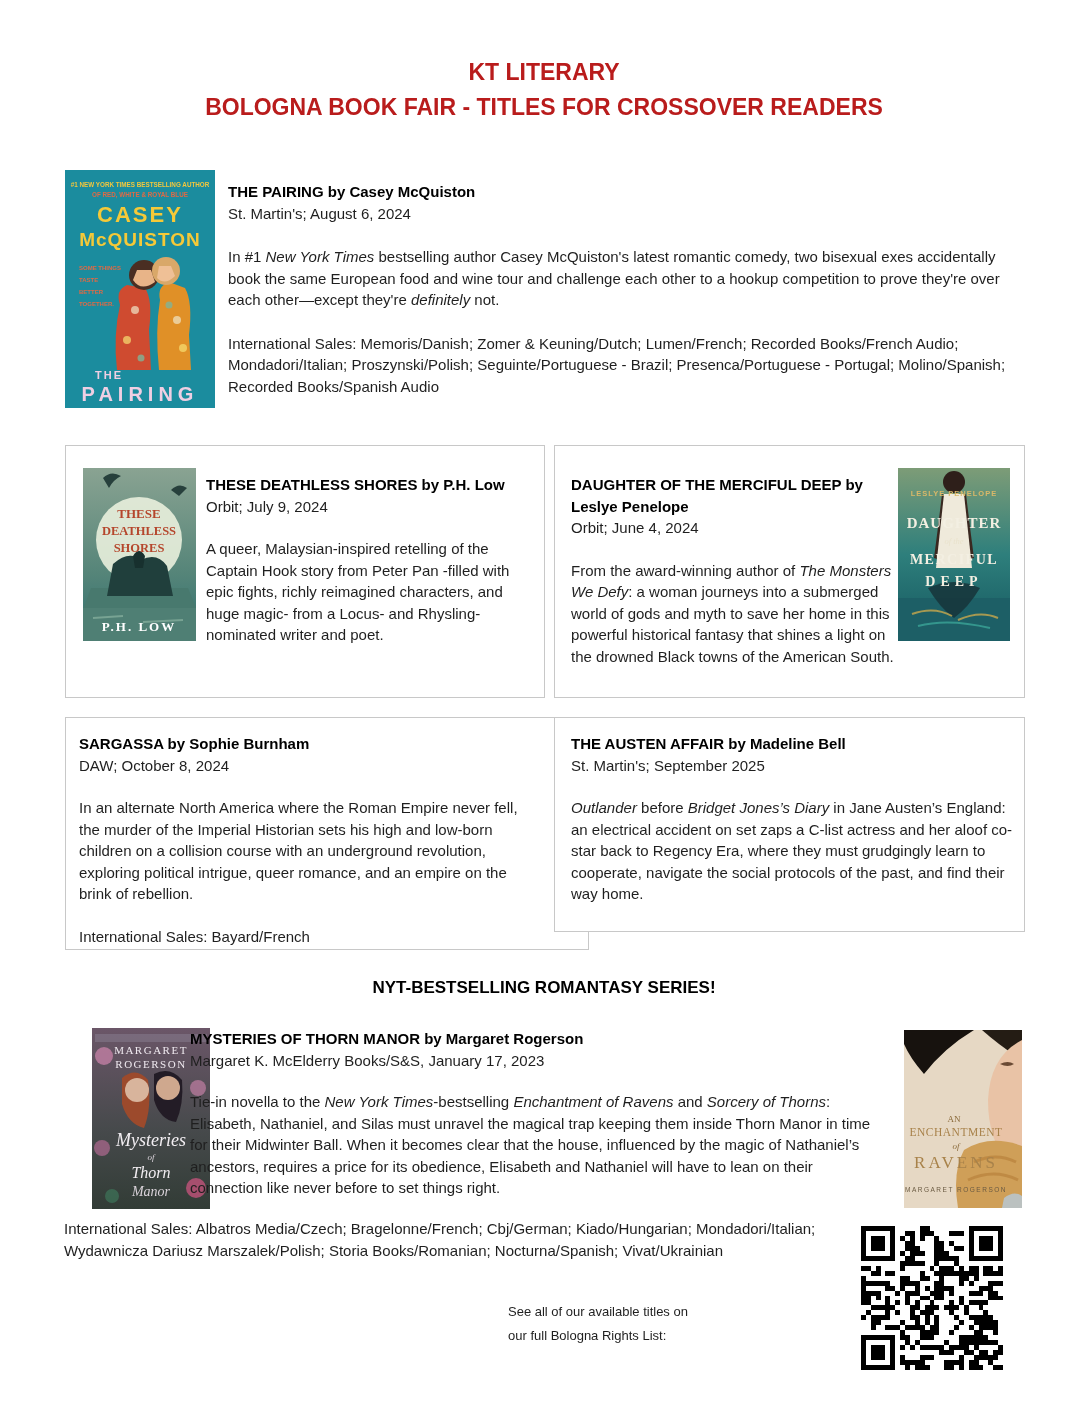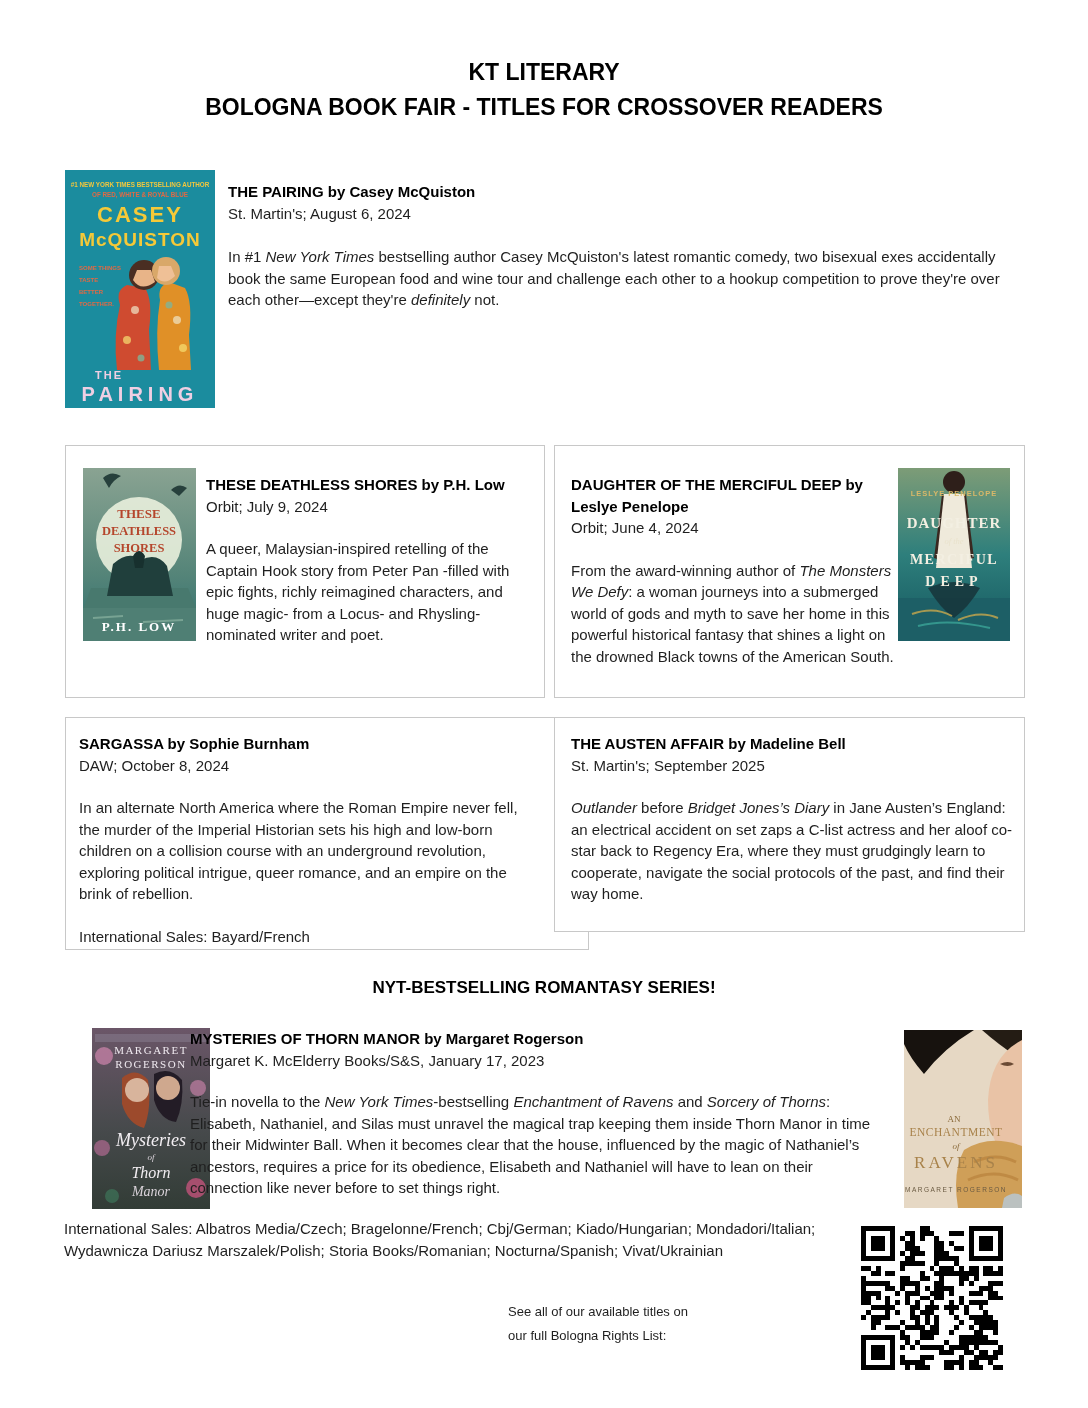--- a/index.html
+++ b/index.html
@@ -1,19 +1,19 @@
 <!DOCTYPE html>
 <html><head>
 <meta charset="utf-8">
 <style>
   html,body{margin:0;padding:0;background:#ffffff;}
   body{font-family:"Liberation Sans", sans-serif;color:#1f1f1f;}
   .page{position:relative;width:1088px;height:1408px;background:#fff;overflow:hidden;}
   .doc-header{position:absolute;top:55px;left:0;width:100%;text-align:center;
-    color:#000000;font-weight:bold;font-size:23px;line-height:35px;}
+    color:#b91c1c;font-weight:bold;font-size:23px;line-height:35px;}
   .fs15{font-size:15px;line-height:21.5px;}
   .bold{font-weight:bold;color:#000;}
   .card{position:absolute;border:1px solid #c8c8c8;background:#fff;box-sizing:border-box;}
   .coverwrap{position:absolute;}
   .coverwrap svg{display:block;}
   .para{margin:0;}
   .gap{height:22px;}
   .gap21{height:21px;}
   .center-head{position:absolute;left:0;width:100%;text-align:center;font-weight:bold;
     color:#000;font-size:17px;}
@@ -63,20 +63,21 @@
       <text x="75" y="231" text-anchor="middle" font-size="20" font-weight="bold" fill="#efcfe3" letter-spacing="5">PAIRING</text>
     </svg>
   </div>
 
   <div style="position:absolute;left:228px;top:181px;width:792px;" class="fs15">
     <div class="bold">THE PAIRING by Casey McQuiston</div>
     <div>St. Martin's; August 6, 2024</div>
     <div class="gap"></div>
     <p class="para"><span>In #1 </span><i>New York Times</i><span> bestselling author Casey McQuiston's latest romantic comedy, two bisexual exes accidentally book the same European food and wine tour and challenge each other to a hookup competition to prove they're over each other—except they're </span><i>definitely</i><span> not.</span></p>
     <div class="gap"></div>
+    <p class="para">International Sales: Memoris/Danish; Zomer &amp; Keuning/Dutch; Lumen/French; Recorded Books/French Audio; Mondadori/Italian; Proszynski/Polish; Seguinte/Portuguese - Brazil; Presenca/Portuguese - Portugal; Molino/Spanish; Recorded Books/Spanish Audio</p>
   </div>
 
   <div class="card" style="left:65px;top:445px;width:480px;height:253px;">
     <div class="coverwrap" style="left:17px;top:22px;">
       <svg width="113" height="173" viewBox="0 0 113 173">
         <defs>
           <linearGradient id="gsea" x1="0" y1="0" x2="0" y2="1">
             <stop offset="0" stop-color="#8aa392"></stop>
               <stop offset="0.6" stop-color="#568579"></stop>
               <stop offset="1" stop-color="#2f6f6e"></stop>

